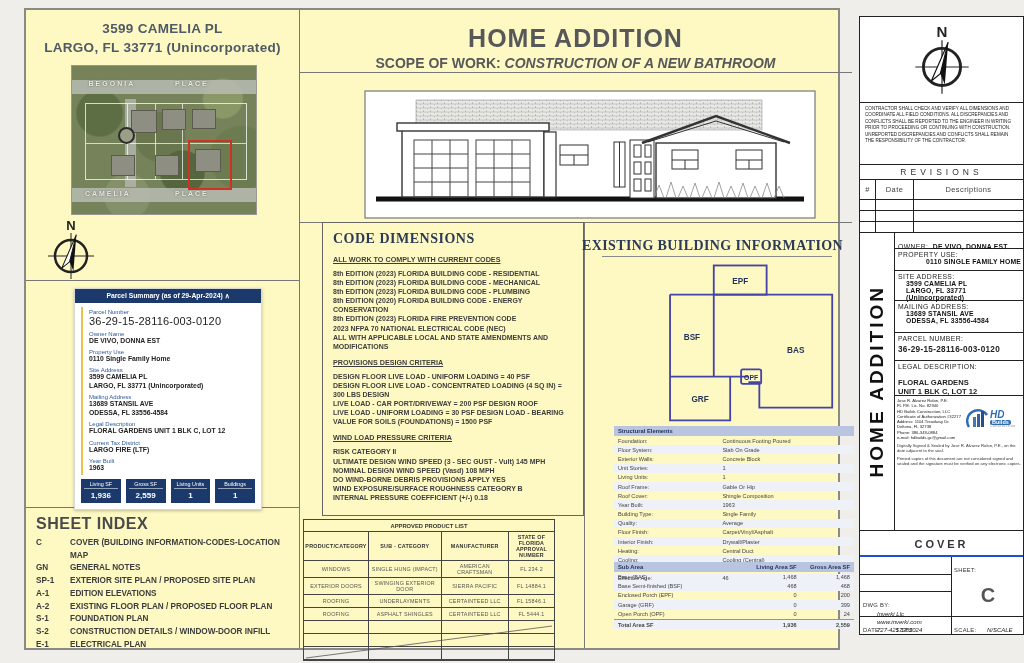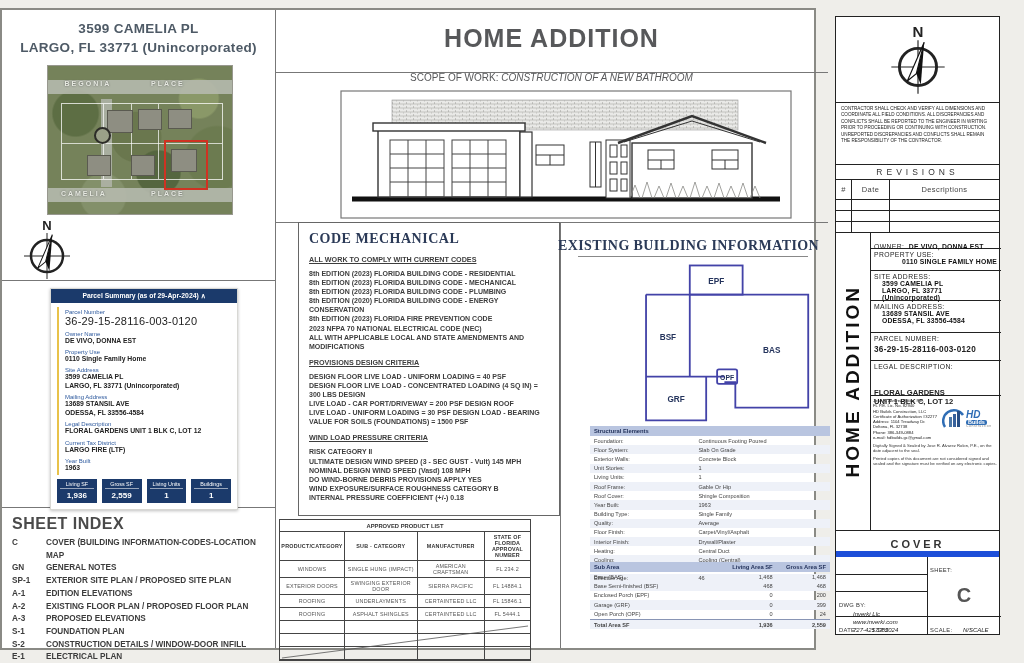--- a/index.html
+++ b/index.html
@@ -1,18 +1,18 @@
 <!DOCTYPE html>
 <html><head>
 <meta charset="utf-8">
 <style>
   html,body{margin:0;padding:0;}
   body{font-family:"Liberation Sans",sans-serif;background:#e9e8e3;}
   .page{position:relative;width:1024px;height:663px;background:#efeeea;overflow:hidden;}
-  .sheet{position:absolute;left:0;top:8px;width:816px;height:642px;background:#ffffff;border:2px solid #8a8a85;box-sizing:border-box;}
+  .sheet{position:absolute;left:24px;top:8px;width:816px;height:642px;background:#fef9c3;border:2px solid #8a8a85;box-sizing:border-box;}
   .abs{position:absolute;}
   .vline{position:absolute;width:1px;background:#777;}
   .hline{position:absolute;height:1px;background:#777;}
 
   
   .addr{left:0;top:10px;width:273px;text-align:center;color:#4e5a66;font-weight:bold;font-size:13.5px;line-height:1.4;letter-spacing:.3px;}
   .map{left:45px;top:55px;width:186px;height:150px;border:1px solid #98988f;box-sizing:border-box;overflow:hidden;
     background-color:#75825a;
     background-image:
       radial-gradient(circle at 15% 32%, #5d6e44 0 12%, transparent 13%),
@@ -47,21 +47,21 @@
 
   
   .sidx{left:10px;top:505px;width:264px;color:#3c3c3c;}
   .sidx-title{font-size:16px;font-weight:bold;color:#4a4a4a;letter-spacing:.5px;margin-bottom:4px;}
   .sidx-row{display:flex;font-size:8.2px;font-weight:bold;line-height:1.55;}
   .sidx-row .c{width:34px;flex:none;}
 
   
   .title-main{left:273px;top:14px;width:553px;text-align:center;color:#57585a;}
   .title-main .t{font-size:25px;font-weight:bold;letter-spacing:1px;}
-  .title-main .s{font-size:10px;font-weight:normal;margin-top:19px;}
+  .title-main .s{font-size:14px;font-weight:bold;margin-top:2px;}
   .title-main .s .sv{font-style:italic;}
 
   .elev-box{left:338px;top:80px;width:452px;height:129px;}
 
   .codebox{left:296px;top:212px;width:262px;height:294px;border:1px solid #666;box-sizing:border-box;padding:8px 10px;}
   .code-title{font-family:"Liberation Serif",serif;font-size:14px;font-weight:bold;color:#2b3a57;letter-spacing:.5px;margin-bottom:8px;}
   .code-sub{font-size:7.2px;font-weight:bold;color:#3d3d3d;text-decoration:underline;margin:7px 0 5px 0;}
   .code-line{font-size:7px;font-weight:bold;color:#3d3d3d;line-height:1.3;}
 
   
@@ -107,33 +107,33 @@
 
   .tb-main{top:216px;height:298px;border-bottom:1px solid #222;}
   .tb-strip{position:absolute;left:0;top:0;width:34px;height:100%;border-right:1px solid #222;display:flex;align-items:center;justify-content:center;}
   .vtitle{writing-mode:vertical-rl;transform:rotate(180deg);font-size:19px;font-weight:bold;color:#111;letter-spacing:3px;white-space:nowrap;}
   .tb-rows{position:absolute;left:34px;top:0;width:131px;height:100%;}
   .tbrow{position:absolute;left:0;width:100%;border-bottom:1px solid #222;box-sizing:border-box;padding:2px 4px;color:#222;}
   .tb-label{font-size:6.8px;letter-spacing:.4px;color:#222;}
   .tb-val{font-size:6.8px;font-weight:bold;color:#111;letter-spacing:.2px;}
   .tb-val-ind{padding-left:8px;}
   .tb-pn{font-size:8.2px;font-weight:bold;letter-spacing:.3px;margin-top:3px;}
-  .tb-legal{font-size:7.6px;font-weight:bold;margin-top:18px;}
+  .tb-legal{font-size:7.6px;font-weight:bold;margin-top:8px;}
 
   .eng{padding:2px 3px 0 3px;font-size:4.2px;color:#222;line-height:1.25;}
   .eng-top{display:flex;}
   .eng-lines{flex:1;}
   .hd-logo{width:56px;flex:none;display:flex;align-items:center;}
   .hd-text{line-height:1;}
   .hd-hd{font-size:10px;font-weight:bold;color:#2f6db5;font-style:italic;display:block;}
   .hd-builds{font-size:5.5px;font-weight:bold;color:#fff;background:#2f6db5;padding:0 2px;border-radius:2px;display:inline-block;}
   .hd-cap{font-size:3.5px;color:#888;display:block;letter-spacing:.5px;}
   .eng-note{margin-top:2.5px;font-size:4.2px;color:#333;}
 
-  .tb-cover{top:514px;height:26px;border-bottom:6px solid #1d4ed8;text-align:center;font-size:11px;font-weight:bold;letter-spacing:3px;color:#333;line-height:26px;}
+  .tb-cover{top:514px;height:26px;border-bottom:2px solid #1d4ed8;text-align:center;font-size:11px;font-weight:bold;letter-spacing:3px;color:#333;line-height:26px;}
   .tb-bottom{top:540px;height:77px;}
   .tbb-left{position:absolute;left:0;top:0;width:91px;height:100%;border-right:1px solid #222;}
   .tbb-right{position:absolute;left:91px;top:0;width:74px;height:100%;}
   .tbb-cell{position:absolute;left:0;width:100%;border-bottom:1px solid #222;box-sizing:border-box;padding:1px 3px;}
   .small-cap{font-size:5.8px;color:#333;letter-spacing:.3px;}
   .hand{font-style:italic;font-size:6px;color:#222;line-height:1.3;}
   .sheet-c{text-align:center;font-size:20px;color:#555;font-weight:bold;margin-top:8px;}
 </style>
 </head>
 <body>
@@ -254,24 +254,20 @@
         </div>
     <div class="sidx-row">
           <span class="c">A-1</span>
           <span>EDITION ELEVATIONS</span>
         </div>
     <div class="sidx-row">
           <span class="c">A-2</span>
           <span>EXISTING FLOOR PLAN / PROPOSED FLOOR PLAN</span>
         </div>
     <div class="sidx-row">
-          <span class="c">A-3</span>
-          <span>PROPOSED ELEVATIONS</span>
-        </div>
-    <div class="sidx-row">
           <span class="c">S-1</span>
           <span>FOUNDATION PLAN</span>
         </div>
     <div class="sidx-row">
           <span class="c">S-2</span>
           <span>CONSTRUCTION DETAILS / WINDOW-DOOR INFILL</span>
         </div>
     <div class="sidx-row">
           <span class="c">E-1</span>
           <span>ELECTRICAL PLAN</span>
@@ -351,21 +347,21 @@
             <line x1="372" y1="70" x2="398" y2="70"></line>
             <line x1="385" y1="70" x2="385" y2="79"></line>
       </g>
       <g stroke="#8a8a86" stroke-width="0.8" fill="none">
         <path d="M290,108 l5,-13 l5,13 M302,108 l5,-16 l5,16 M314,108 l5,-12 l5,12 M326,108 l5,-15 l5,15 M338,108 l5,-12 l5,12 M350,108 l5,-16 l5,16 M362,108 l5,-12 l5,12 M374,108 l5,-15 l5,15 M386,108 l5,-12 l5,12 M398,108 l5,-15 l5,15 M410,108 l5,-12 l5,12"></path>
       </g>
     </svg>
   </div>
 
   <div class="abs codebox">
-    <div class="code-title">CODE MECHANICAL</div>
+    <div class="code-title">CODE DIMENSIONS</div>
     <div class="code-sub">ALL WORK TO COMPLY WITH CURRENT CODES</div>
     <div class="code-line">8th EDITION (2023) FLORIDA BUILDING CODE - RESIDENTIAL</div>
     <div class="code-line">8th EDITION (2023) FLORIDA BUILDING CODE - MECHANICAL</div>
     <div class="code-line">8th EDITION (2023) FLORIDA BUILDING CODE - PLUMBING</div>
     <div class="code-line">8th EDITION (2020) FLORIDA BUILDING CODE - ENERGY CONSERVATION</div>
     <div class="code-line">8th EDITION (2023) FLORIDA FIRE PREVENTION CODE</div>
     <div class="code-line">2023 NFPA 70 NATIONAL ELECTRICAL CODE (NEC)</div>
     <div class="code-line">ALL WITH APPLICABLE LOCAL AND STATE AMENDMENTS AND MODIFICATIONS</div>
     <div class="code-sub">PROVISIONS DESIGN CRITERIA</div>
     <div class="code-line">DESIGN FLOOR LIVE LOAD - UNIFORM LOADING = 40 PSF</div>

